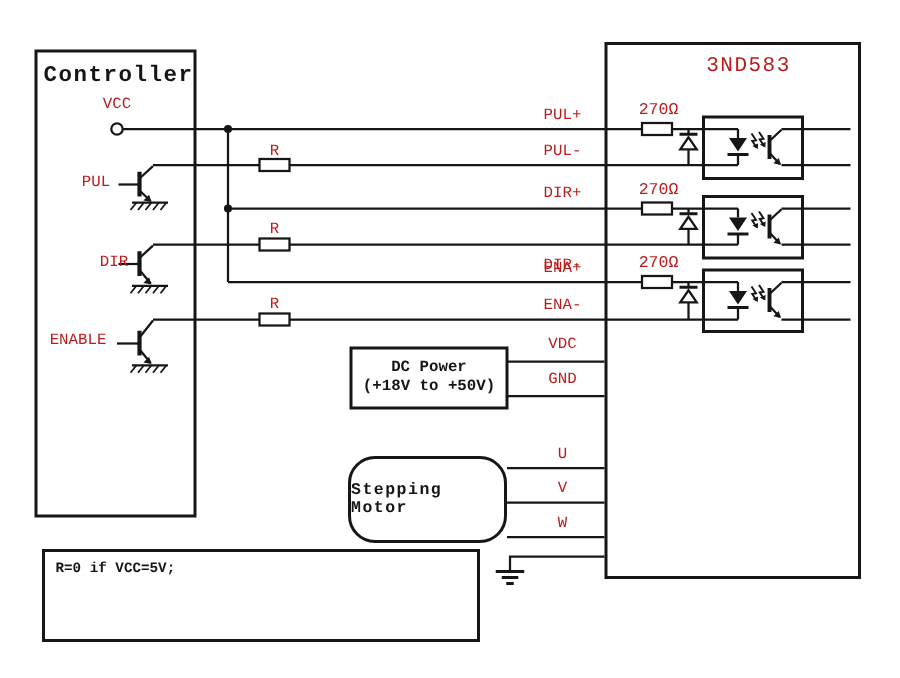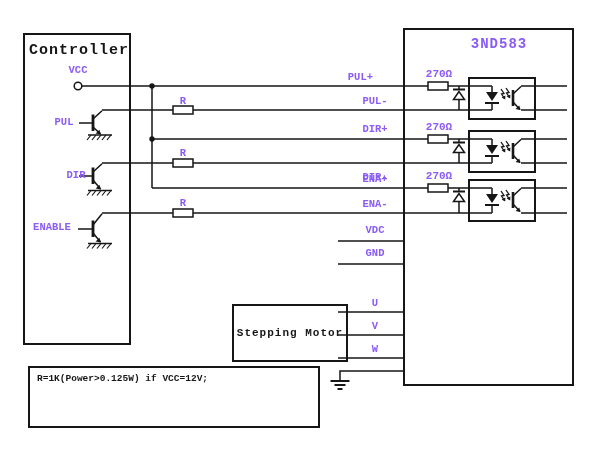--- a/index.html
+++ b/index.html
@@ -2,21 +2,21 @@
 <html><head>
 <meta charset="utf-8">
 <style>
   html,body{margin:0;padding:0;background:#fff;}
   #stage{
     position:relative;width:600px;height:452px;background:#ffffff;
     font-family:"Liberation Mono","DejaVu Sans Mono",monospace;color:#161616;
     overflow:hidden;
   }
   .box{position:absolute;border:2px solid #161616;background:#ffffff;box-sizing:border-box;}
-  .lbl{position:absolute;font-size:10.5px;font-weight:bold;white-space:nowrap;line-height:1;color:#8b5cf6;}
+  .lbl{position:absolute;font-size:10.5px;font-weight:normal;white-space:nowrap;line-height:1;color:#b91c1c;}
   .ctr{text-align:center;}
   .rgt{text-align:center;}
   svg{position:absolute;left:0;top:0;pointer-events:none;}
   .title-controller{display:block;text-align:right;padding-top:7px;font-size:15px;font-weight:bold;letter-spacing:1px;}
   .title-driver{font-size:14px;letter-spacing:1px;}
   .pwr-box{display:flex;flex-direction:column;align-items:center;justify-content:center;font-size:10.5px;font-weight:bold;line-height:13px;}
   .motor-box{display:flex;align-items:center;justify-content:center;font-size:11px;font-weight:bold;letter-spacing:1px;}
   .notes-box{padding:5px 0 0 7px;font-size:9.5px;font-weight:bold;line-height:12.2px;}
   .notes-box div{white-space:nowrap;}
   .ohm{font-size:11px;}
@@ -26,27 +26,31 @@
 
 <div id="stage">
 
   <div class="box" style="left:23px;top:33px;width:108px;height:312px;">
     <span class="title-controller">Controller</span>
   </div>
 
   <div class="box" style="left:403px;top:28px;width:171px;height:358px;"></div>
   <span class="lbl ctr title-driver" style="left:460px;top:37px;width:78px;">3ND583</span>
 
-
-  <div class="box motor-box" style="left:232px;top:304px;width:116px;height:58px;">
+  <div class="box pwr-box" style="left:233px;top:231px;width:106px;height:42px;">
+    <div>DC Power</div>
+    <div>(+18V to +50V)</div>
+  </div>
+
+  <div class="box motor-box" style="left:232px;top:304px;width:106px;height:58px;border-radius:18px;">
     <div>Stepping Motor</div>
   </div>
 
   <div class="box notes-box" style="left:28px;top:366px;width:292px;height:62px;">
-    <div>R=1K(Power&gt;0.125W) if VCC=12V;</div>
+    <div>R=0 if VCC=5V;</div>
   </div>
 
   <svg width="600" height="452" viewBox="0 0 600 452">
     <g stroke="#161616" stroke-width="1.5" fill="none">
 
       <g>
         <path d="M82,86 H428 M448,86 H492"></path>
       </g>
 
       <g>
@@ -196,21 +200,21 @@
     <g stroke="#161616" stroke-width="2">
       <path d="M330.5,381 H349.5 M334.5,385 H345.5 M337.5,389 H342.5"></path>
     </g>
   </svg>
 
   <span class="lbl ctr" style="left:62px;top:65px;width:32px;">VCC</span>
   <span class="lbl rgt" style="left:50px;top:117px;width:28px;">PUL</span>
   <span class="lbl rgt" style="left:62px;top:170px;width:28px;">DIR</span>
   <span class="lbl rgt" style="left:27px;top:222px;width:50px;">ENABLE</span>
 
-  <span class="lbl ctr" style="left:337px;top:72px;width:36px;text-align:right;">PUL+</span>
+  <span class="lbl ctr" style="left:357px;top:72px;width:36px;">PUL+</span>
   <span class="lbl ctr" style="left:357px;top:96px;width:36px;">PUL-</span>
   <span class="lbl ctr" style="left:357px;top:124px;width:36px;">DIR+</span>
   <span class="lbl ctr" style="left:357px;top:148px;width:36px;margin-top:24px;">DIR-</span>
   <span class="lbl ctr" style="left:357px;top:174px;width:36px;text-align:center;">ENA+</span>
   <span class="lbl ctr" style="left:357px;top:199px;width:36px;">ENA-</span>
   <span class="lbl ctr" style="left:357px;top:225px;width:36px;">VDC</span>
   <span class="lbl ctr" style="left:357px;top:248px;width:36px;">GND</span>
   <span class="lbl ctr" style="left:357px;top:298px;width:36px;">U</span>
   <span class="lbl ctr" style="left:357px;top:321px;width:36px;">V</span>
   <span class="lbl ctr" style="left:357px;top:344px;width:36px;">W</span>

